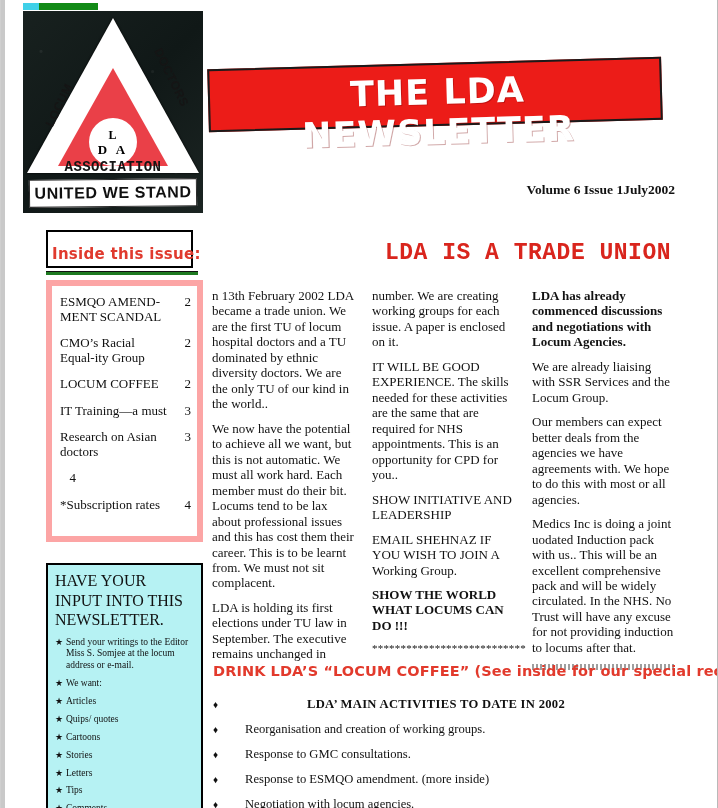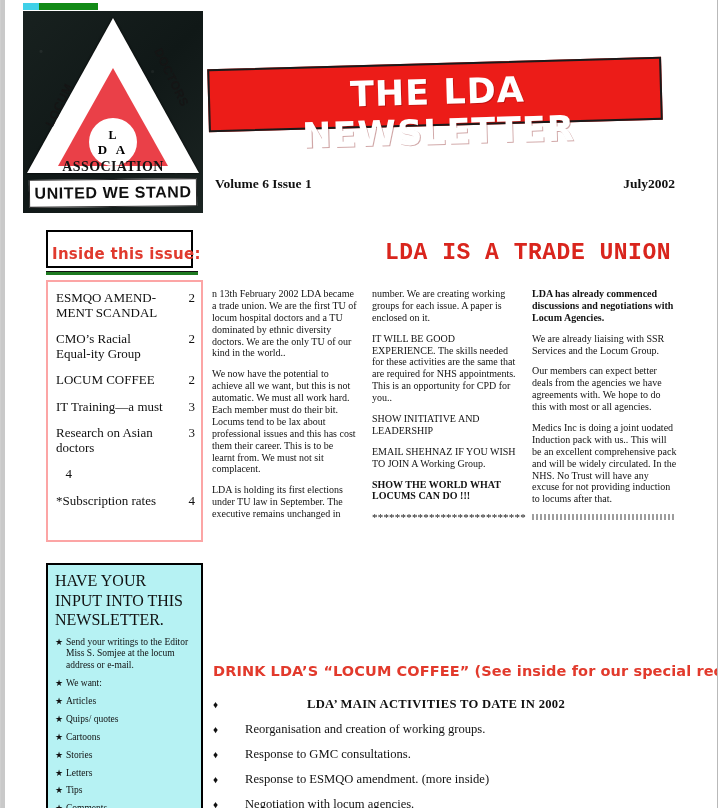--- a/index.html
+++ b/index.html
@@ -132,21 +132,21 @@
   .word-doctors {
     right: 18px; top: 88px;
     transform: rotate(64deg);
     transform-origin: right center;
   }
   .word-assoc {
     position: absolute;
     left: 0; right: 0;
     top: 148px;
     text-align: center;
-    font-family: Liberation Serif, serif;
+    font-family: Liberation Mono, monospace;
     font-size: 14px;
     font-weight: bold;
     letter-spacing: .4px;
     color: #141414;
   }
   .banner-uws {
     position: absolute;
     left: 6px;
     right: 6px;
     bottom: 6px;
@@ -186,24 +186,24 @@
     font-family: "DejaVu Sans", sans-serif;
     font-weight: bold;
     font-size: 35px;
     letter-spacing: 1px;
     color: #ffffff;
     text-shadow: 1px 1px 0 rgba(120,0,0,.35);
   }
   .vol-line {
     position: absolute;
     left: 214px;
-    top: 176px;
+    top: 182px;
     width: 460px;
     display: flex;
-    justify-content: space-between;
+    justify-content: flex-end;
     font-family: "Liberation Serif", serif;
     font-weight: bold;
     font-size: 13.5px;
     color: #121212;
   }
 
   
   .inside-box {
     position: absolute;
     left: 45px;
@@ -234,21 +234,21 @@
     border-top: 1px solid #111;
   }
 
   
   .toc-box {
     position: absolute;
     left: 45px;
     top: 280px;
     width: 157px;
     height: 262px;
-    border: 2px solid #fca5a5;
+    border: 6px solid #fca5a5;
     background: #fff;
     box-sizing: border-box;
     padding: 9px 6px 0 8px;
   }
   .toc-row {
     display: flex;
     justify-content: space-between;
     align-items: flex-start;
     font-family: "Liberation Serif", serif;
     font-size: 13px;
@@ -312,21 +312,21 @@
     left: 211px;
     top: 288px;
     width: 484px;
     display: flex;
     gap: 15px;
   }
   .col { width: 145px; }
   .col p {
     margin: 0 0 9px 0;
     font-family: "Liberation Serif", serif;
-    font-size: 10px;
+    font-size: 13px;
     line-height: 1.19;
     color: #121212;
     text-align: left;
   }
   .col p.b { font-weight: bold; }
   .col p.stars {
     letter-spacing: .2px;
     font-size: 11px;
     margin-top: 6px;
   }

